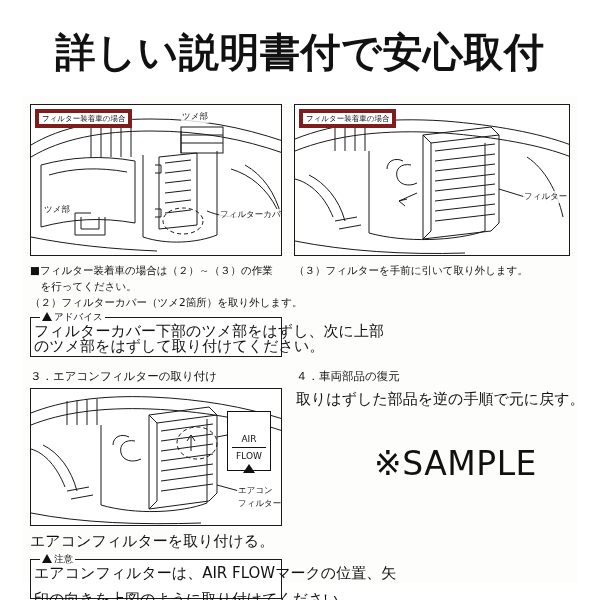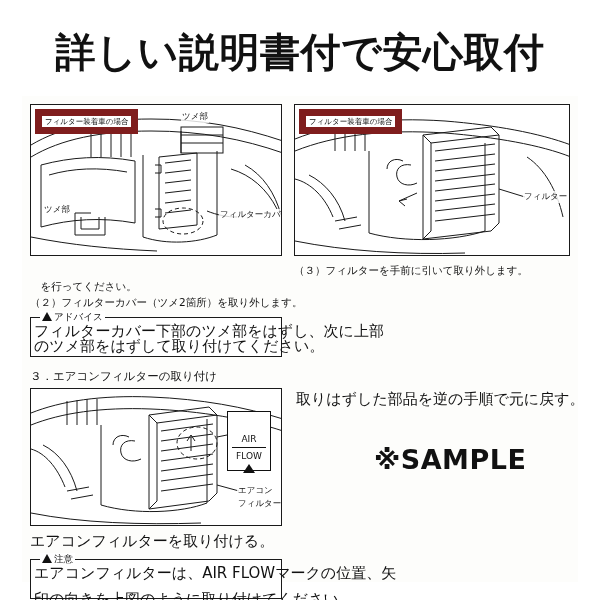--- a/index.html
+++ b/index.html
@@ -49,21 +49,21 @@
   .illus {
     position: absolute;
     border: 1.5px solid #1a1a1a;
     background: #ffffff;
     box-sizing: border-box;
     overflow: hidden;
   }
   .illus svg { display: block; }
   .caption-chip {
     position: absolute;
-    border: 7px solid #7f1d1d;
+    border: 4px solid #7f1d1d;
     background: #ffffff;
     font-family: "DejaVu Sans", sans-serif;
     font-size: 7.5px;
     line-height: 11px;
     padding: 0 3px;
     color: #111;
     white-space: nowrap;
     z-index: 5;
   }
   .lbl {
@@ -96,22 +96,22 @@
     font-family: "DejaVu Sans", sans-serif;
     font-size: 9.5px;
     color: #111;
     background: #ffffff;
     padding: 0 2px;
     white-space: nowrap;
   }
   .sample {
     position: absolute;
     font-family: "DejaVu Sans", sans-serif;
-    font-weight: bold;
-    font-size: 27px;
+    font-weight: normal;
+    font-size: 33px;
     color: #111;
     letter-spacing: 0.5px;
     white-space: nowrap;
   }
   .airflow-box {
     position: absolute;
     border: 1.5px solid #111;
     background: #fff;
     box-sizing: border-box;
     text-align: center;
@@ -226,34 +226,36 @@
           <path d="M14,70 C30,78 44,94 50,116"></path>
           <path d="M232,52 C250,64 262,86 268,112"></path>
           <path d="M0,136 C50,146 110,150 170,148"></path>
           <path d="M40,116 L62,112 M44,124 L66,120"></path>
         </g>
       </svg>
       <div class="caption-chip" style="left:4px; top:4px;">フィルター装着車の場合</div>
       <div class="lbl" style="left:228px; top:86px;">フィルター</div>
     </div>
 
+    <div class="txt" style="left:8px; top:166px;">■フィルター装着車の場合は（２）～（３）の作業</div>
     <div class="txt" style="left:8px; top:182px;">　を行ってください。</div>
     <div class="txt" style="left:8px; top:198px;">（２）フィルターカバー（ツメ2箇所）を取り外します。</div>
 
     <div class="advice-box" style="left:8px; top:221px; width:252px; height:40px;"></div>
     <div class="advice-tab" style="left:18px; top:215px;">
       <span class="tri-warn"></span><span>アドバイス</span>
     </div>
     <div class="txt small" style="left:12px; top:228px;">フィルターカバー下部のツメ部をはずし、次に上部</div>
     <div class="txt small" style="left:12px; top:243px;">のツメ部をはずして取り付けてください。</div>
 
     <div class="txt" style="left:272px; top:166px;">（３）フィルターを手前に引いて取り外します。</div>
 
     <div class="txt" style="left:8px; top:272px; font-size:11.5px;">３．エアコンフィルターの取り付け</div>
 
+    <div class="txt" style="left:274px; top:272px; font-size:11.5px;">４．車両部品の復元</div>
     <div class="txt small" style="left:274px; top:296px;">取りはずした部品を逆の手順で元に戻す。</div>
 
     <div class="illus" style="left:8px; top:292px; width:252px; height:138px;">
       <svg width="252" height="138" viewBox="0 0 252 138">
         <g fill="none" stroke="#1a1a1a" stroke-width="1">
 
           <path d="M0,24 C30,12 70,6 120,8 C170,10 214,18 252,30"></path>
           <path d="M0,36 C30,24 70,18 120,20 C170,22 216,30 252,42"></path>
           <path d="M36,12 L36,36 M46,11 L46,36 M56,10 L56,36 M66,10 L66,36"></path>
 

